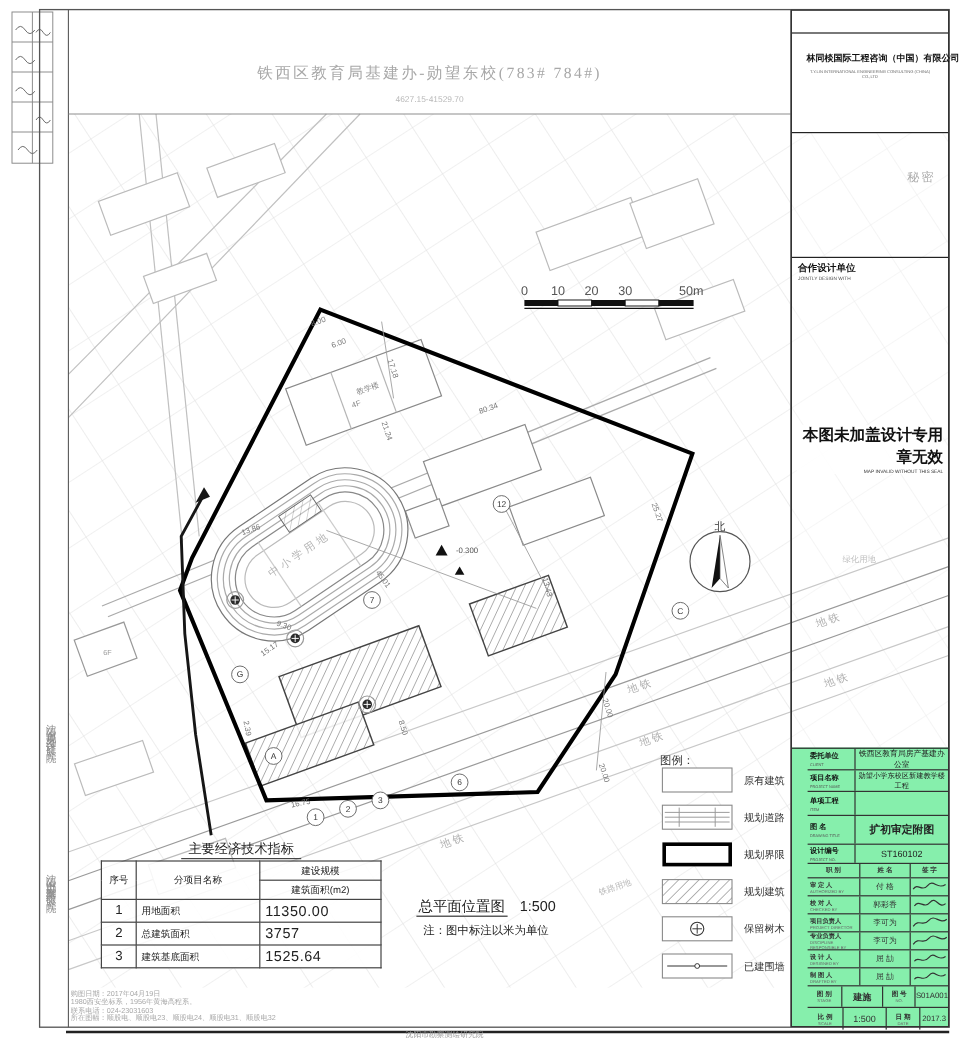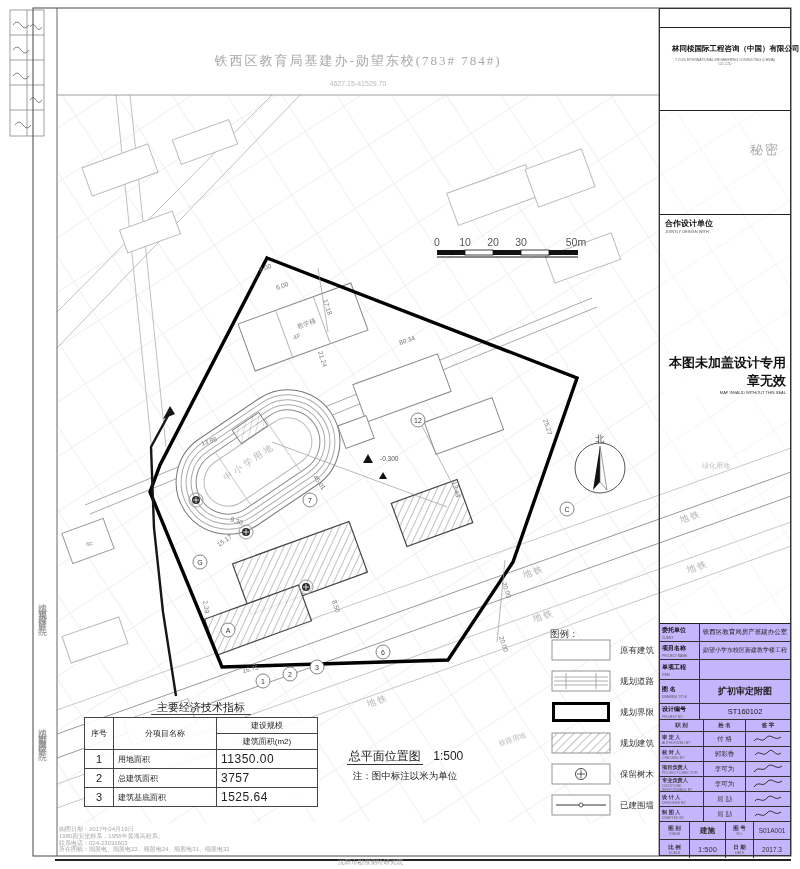--- a/index.html
+++ b/index.html
@@ -9,28 +9,28 @@
   svg text{font-family:"Liberation Sans",sans-serif;}
   .sheet-title{left:57px;top:52px;width:602px;text-align:center;font-family:"Liberation Serif",serif;
                font-size:13px;letter-spacing:2px;color:#a8a8a8;}
   .sheet-subtitle{left:57px;top:80px;width:602px;text-align:center;font-size:7px;color:#b8b8b8;}
   
   .panel{left:659px;top:8px;width:132px;height:848px;border:1px solid #333;box-sizing:border-box;}
   .panel .company{position:absolute;left:0;right:0;top:18px;height:84px;border-top:1.4px solid #222;
                   border-bottom:1.4px solid #222;background:#fff;text-align:center;padding-top:16px;box-sizing:border-box;}
   .company-cn{font-size:7.5px;font-weight:600;color:#111;white-space:nowrap;padding-left:12px;}
   .company-en{font-size:4px;color:#666;margin-top:3px;transform:scale(.85);}
-  .security{position:absolute;top:132px;right:10px;font-size:13px;color:#aaa;letter-spacing:2px;}
+  .security{position:absolute;top:132px;right:10px;font-size:10px;color:#aaa;letter-spacing:2px;}
   .sec{position:absolute;left:0;right:0;border-top:1.4px solid #222;padding:3px 5px;}
   .sec .cn{font-size:8px;font-weight:600;color:#111;}
   .sec .en{font-size:4px;color:#555;}
   .invalid{position:absolute;top:345px;left:4px;right:4px;text-align:right;background:rgba(255,255,255,.85);}
   .invalid .cn{font-size:13px;font-weight:700;color:#111;}
   .invalid .en{font-size:4px;color:#333;}
-  .tblock{position:absolute;left:0;right:0;top:614px;bottom:0;background:#c4b5fd;border-top:1.4px solid #222;}
+  .tblock{position:absolute;left:0;right:0;top:614px;bottom:0;background:#86efac;border-top:1.4px solid #222;padding-left:13px;}
   .trow{display:flex;border-bottom:.8px solid #333;box-sizing:border-box;}
   .tlabel{width:40px;border-right:.8px solid #333;padding:1px 2px;display:flex;flex-direction:column;
           justify-content:center;box-sizing:border-box;}
   .tlabel .cn{font-size:6px;font-weight:700;color:#111;white-space:nowrap;}
   .tlabel .en{font-size:4px;color:#555;transform:scale(.8);transform-origin:0 50%;white-space:nowrap;}
   .tval{flex:1;display:flex;align-items:center;justify-content:center;font-size:6.5px;color:#222;
         text-align:center;padding:0 2px;}
   .cell{border-right:.8px solid #333;display:flex;flex-direction:column;align-items:center;
         justify-content:center;box-sizing:border-box;}
   .cell:last-child,.trow .tval:last-child{border-right:none;}

